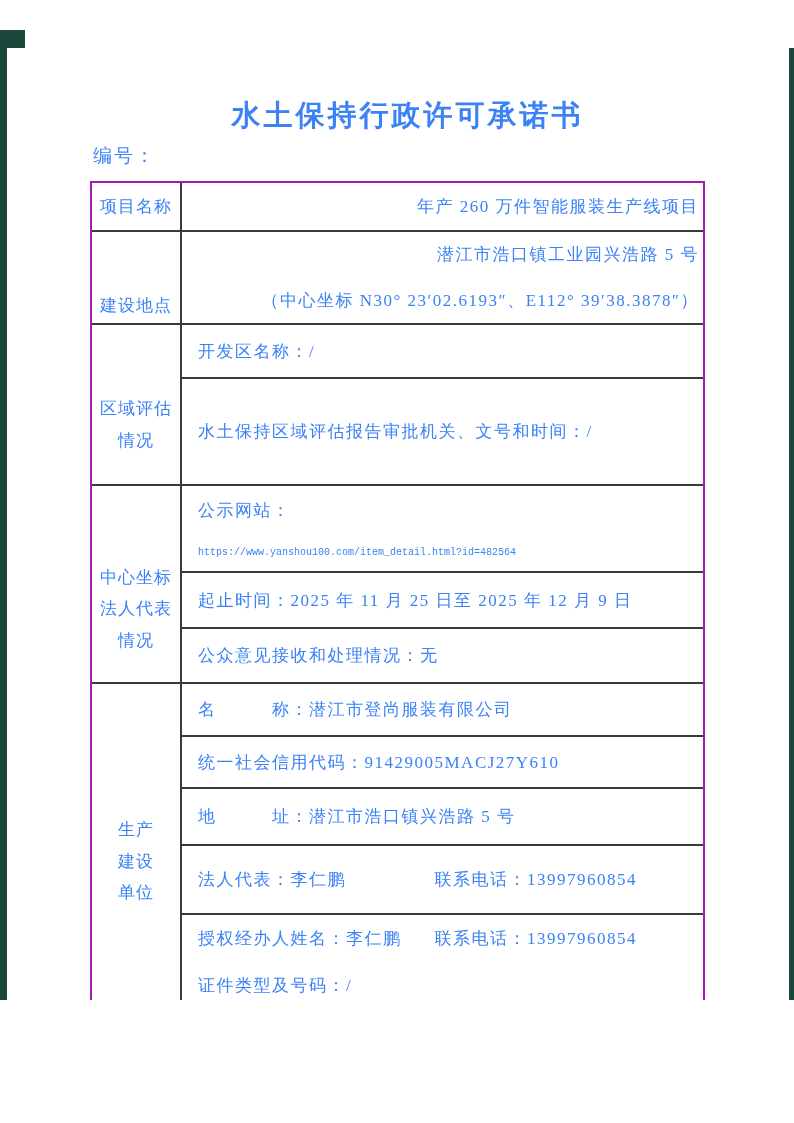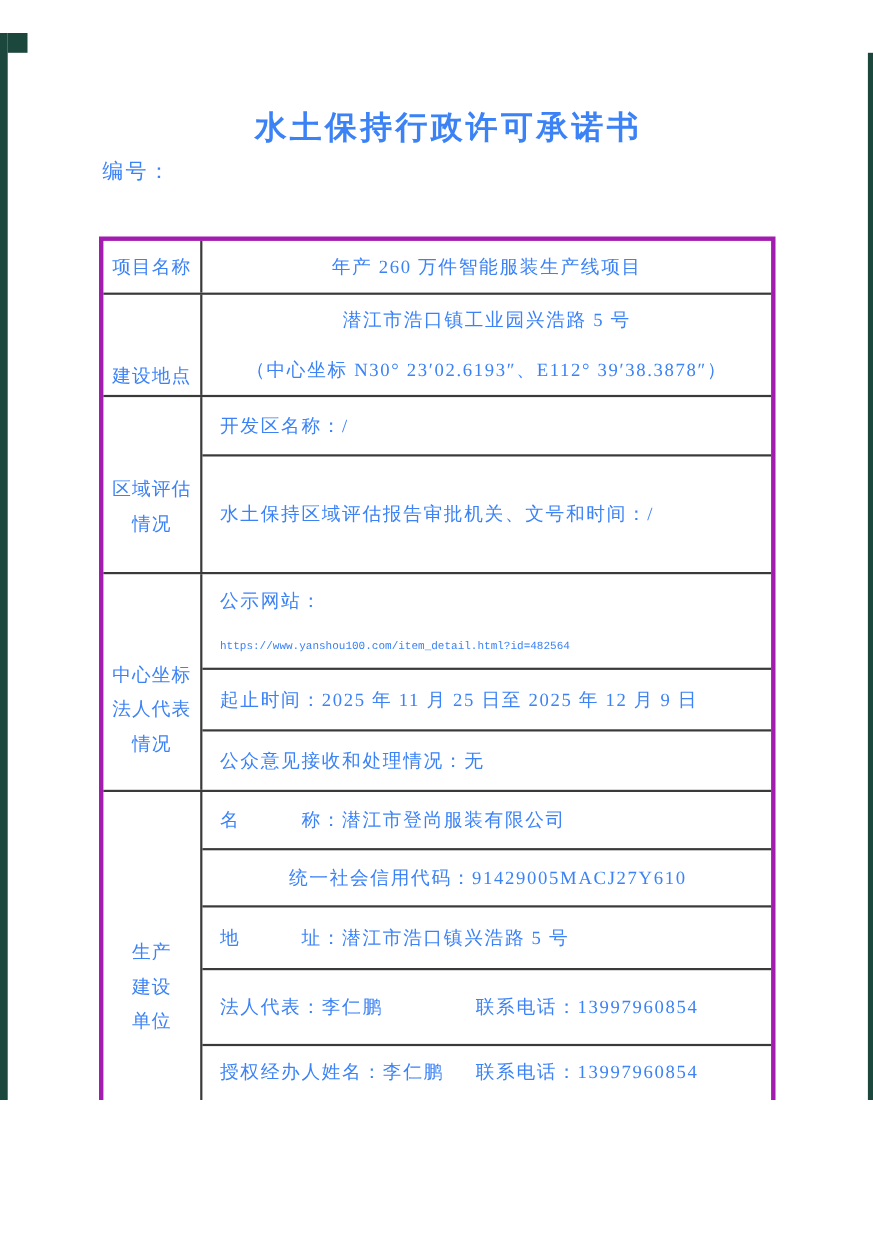--- a/index.html
+++ b/index.html
@@ -19,42 +19,42 @@
     position:absolute; top:96px; left:0; width:100%;
     text-align:center; font-size:29px; font-weight:bold; letter-spacing:3px;
   }
   .serial {
     position:absolute; top:143px; left:93px;
     font-size:19px; letter-spacing:2px;
   }
 
   .doc-table {
     position:absolute; left:90px; top:181px; width:615px;
-    border:4px solid #a21caf; box-sizing:border-box; background:#fff;margin-top:34px;
+    border:2px solid #a21caf; box-sizing:border-box; background:#fff;
   }
   .trow { display:flex; border-top:2px solid #3a3a3a; }
   .trow:first-child { border-top:none; }
   .tlabel {
     flex:0 0 90px; width:90px; border-right:2px solid #3a3a3a;
     display:flex; flex-direction:column; justify-content:center; align-items:center;
     font-size:17px; letter-spacing:1px; line-height:1.85; box-sizing:border-box;
     text-align:center;
   }
   .tlabel.off2 { padding-top:56px; }
   .tlabel.off3 { padding-top:40px; }
   .tlabel.off4 { padding-top:50px; }
   .tlabel.off5 { padding-top:30px; }
   .tcells { flex:1 1 auto; display:flex; flex-direction:column; min-width:0; }
   .tcell {
     display:flex; flex-direction:column; justify-content:center;
     padding:0 14px 0 16px; border-top:2px solid #3a3a3a;
     font-size:17px; letter-spacing:1.5px; box-sizing:border-box;
   }
   .tcell:first-child { border-top:none; }
-  .tcell.center { align-items:center; text-align:center; padding-left:4px; padding-right:4px; }
+  .tcell.center { align-items:flex-end; text-align:center; padding-left:4px; padding-right:4px; }
   .tcell.spread { justify-content:space-around; }
   .line { white-space:nowrap; }
   .mono { font-family:"Liberation Mono","DejaVu Sans Mono",monospace; font-size:10px; letter-spacing:0; }
   .pair { display:flex; flex-direction:row; align-items:center; white-space:nowrap; }
   .pair .right { margin-left:auto; margin-right:52px; }
 </style>
 </head>
 <body>
 
 <div class="page">
@@ -130,21 +130,21 @@
     <div class="trow">
       <div class="tlabel off5">
         <div class="line">生产</div>
         <div class="line">建设</div>
         <div class="line">单位</div>
       </div>
       <div class="tcells">
         <div class="tcell" style="height:51px;">
           <div class="line">名　　　称：潜江市登尚服装有限公司</div>
         </div>
-        <div class="tcell" style="height:52px;align-items:center;">
+        <div class="tcell" style="height:52px;">
           <div class="line">统一社会信用代码：91429005MACJ27Y610</div>
         </div>
         <div class="tcell" style="height:57px;">
           <div class="line">地　　　址：潜江市浩口镇兴浩路 5 号</div>
         </div>
         <div class="tcell" style="height:69px;">
           <div class="pair">
             <span class="line">法人代表：李仁鹏</span>
             <span class="line right">联系电话：13997960854</span>
           </div>

